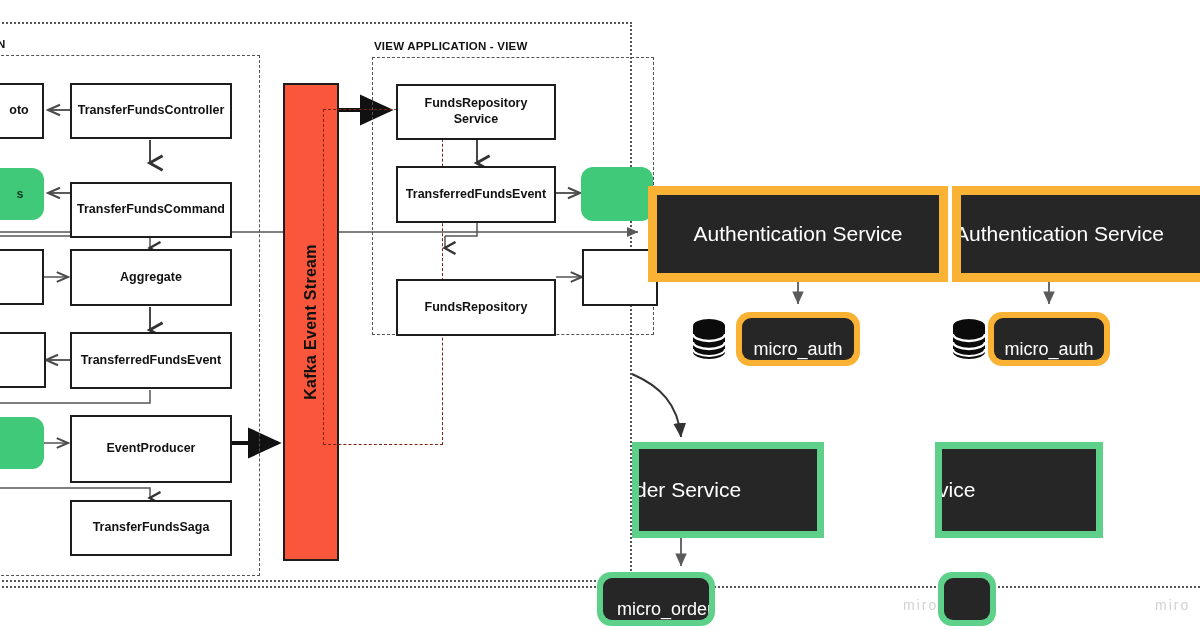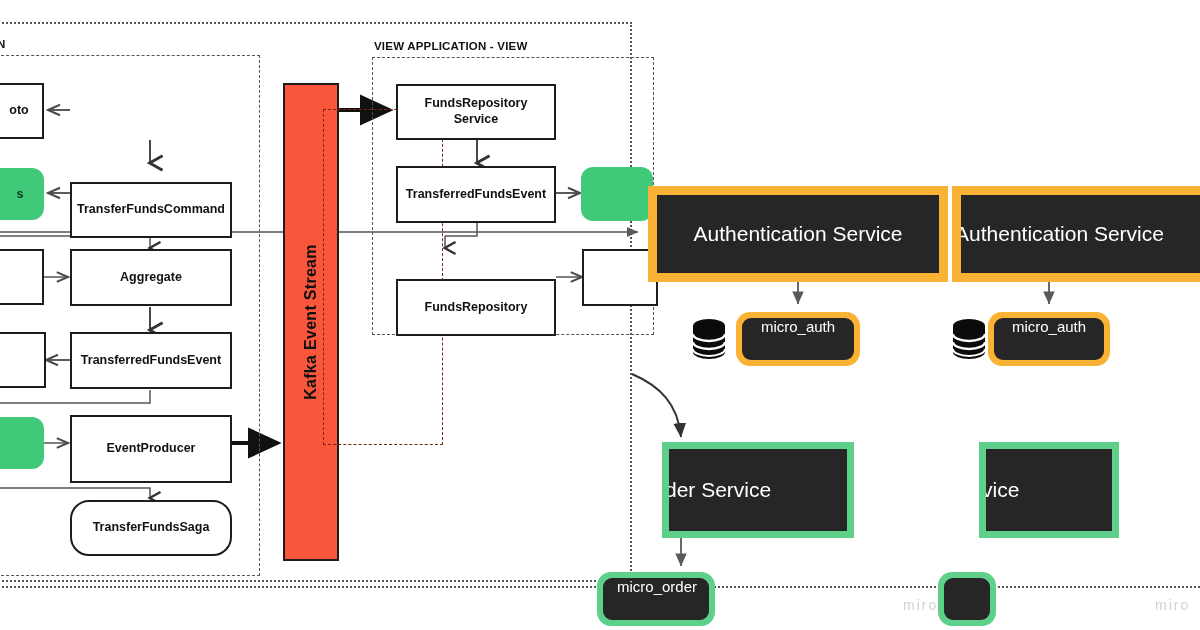--- a/index.html
+++ b/index.html
@@ -62,22 +62,22 @@
     background:#262626;
     display:flex;align-items:center;justify-content:center;
     color:#ffffff;font-size:21px;font-weight:400;white-space:nowrap;
     overflow:hidden;
   }
   .svc-wrap-amber{background:#f9b233;padding:9px;box-sizing:border-box;}
   .svc-wrap-green{background:#5fd08a;padding:7px;box-sizing:border-box;}
 
   .db-box{
     background:#262626;border-radius:9px;
-    display:flex;align-items:flex-start;justify-content:center;
-    color:#ffffff;font-size:15px;font-weight:400;white-space:nowrap;
+    display:flex;align-items:flex-end;justify-content:center;
+    color:#ffffff;font-size:18px;font-weight:400;white-space:nowrap;
     overflow:hidden;
   }
   .db-wrap-amber{background:#f9b233;padding:6px;border-radius:14px;box-sizing:border-box;}
   .db-wrap-green{background:#5fd08a;padding:6px;border-radius:14px;box-sizing:border-box;}
 
   
   .miro{
     font-size:14px;color:#d2d2d2;letter-spacing:2px;font-weight:400;
     user-select:none;
   }
@@ -158,20 +158,23 @@
   <div class="abs dash-frame" style="left:-14px;top:55px;width:274px;height:521px;"></div>
   <div class="abs group-label" style="left:-3px;top:38px;">N</div>
 
   <div class="abs dash-frame" style="left:372px;top:57px;width:282px;height:278px;"></div>
   <div class="abs group-label" style="left:374px;top:40px;">VIEW APPLICATION - VIEW</div>
 
   <div class="abs proc" style="left:-32px;top:83px;width:76px;height:56px;">
     <span style="margin-left:26px;">oto</span>
   </div>
 
+  <div class="abs proc" style="left:70px;top:83px;width:162px;height:56px;">
+    <span>TransferFundsController</span>
+  </div>
 
   <div class="abs green-tag" style="left:-34px;top:168px;width:78px;height:52px;">
     <span style="margin-left:30px;">s</span>
   </div>
 
   <div class="abs proc" style="left:70px;top:166px;width:162px;height:56px;margin-top:16px;">
     <span>TransferFundsCommand</span>
   </div>
 
   <div class="abs proc" style="left:-34px;top:249px;width:78px;height:56px;">
@@ -191,21 +194,21 @@
   </div>
 
   <div class="abs green-tag" style="left:-34px;top:417px;width:78px;height:52px;">
     <span></span>
   </div>
 
   <div class="abs proc" style="left:70px;top:415px;width:162px;height:68px;">
     <span>EventProducer</span>
   </div>
 
-  <div class="abs proc" style="left:70px;top:500px;width:162px;height:56px;border-radius:19px;">
+  <div class="abs proc" style="left:70px;top:500px;width:162px;height:56px;">
     <span>TransferFundsSaga</span>
   </div>
 
   <div class="abs kafka-bar" style="left:283px;top:83px;width:56px;height:478px;">
     <div class="abs kafka-inner" style="left:38px;top:24px;width:120px;height:336px;"></div>
   </div>
   <div class="kafka-text" style="left:311px;top:322px;">Kafka Event Stream</div>
 
   <div class="abs proc" style="left:396px;top:84px;width:160px;height:56px;flex-direction:column;">
     <span>FundsRepository</span>
@@ -267,27 +270,27 @@
       <path d="M3,31 a16,7 0 0 0 32,0" fill="none" stroke="#ffffff" stroke-width="2"></path>
     </svg>
   </div>
 
   <div class="abs db-wrap-amber" style="left:988px;top:312px;width:122px;height:54px;">
     <div class="db-box" style="width:100%;height:100%;">
       <span>micro_auth</span>
     </div>
   </div>
 
-  <div class="abs svc-wrap-green" style="left:632px;top:442px;width:192px;height:96px;margin-left:30px;">
+  <div class="abs svc-wrap-green" style="left:632px;top:442px;width:192px;height:96px;">
     <div class="svc" style="width:100%;height:100%;justify-content:flex-start;">
       <span style="margin-left:-4px;">der Service</span>
     </div>
   </div>
 
-  <div class="abs svc-wrap-green" style="left:935px;top:442px;width:140px;height:96px;margin-left:44px;">
+  <div class="abs svc-wrap-green" style="left:935px;top:442px;width:168px;height:96px;">
     <div class="svc" style="width:100%;height:100%;justify-content:flex-start;">
       <span style="margin-left:-4px;">vice</span>
     </div>
   </div>
 
   <div class="abs db-wrap-green" style="left:597px;top:572px;width:118px;height:54px;">
     <div class="db-box" style="width:100%;height:100%;justify-content:flex-start;padding-left:14px;box-sizing:border-box;">
       <span>micro_order</span>
     </div>
   </div>

